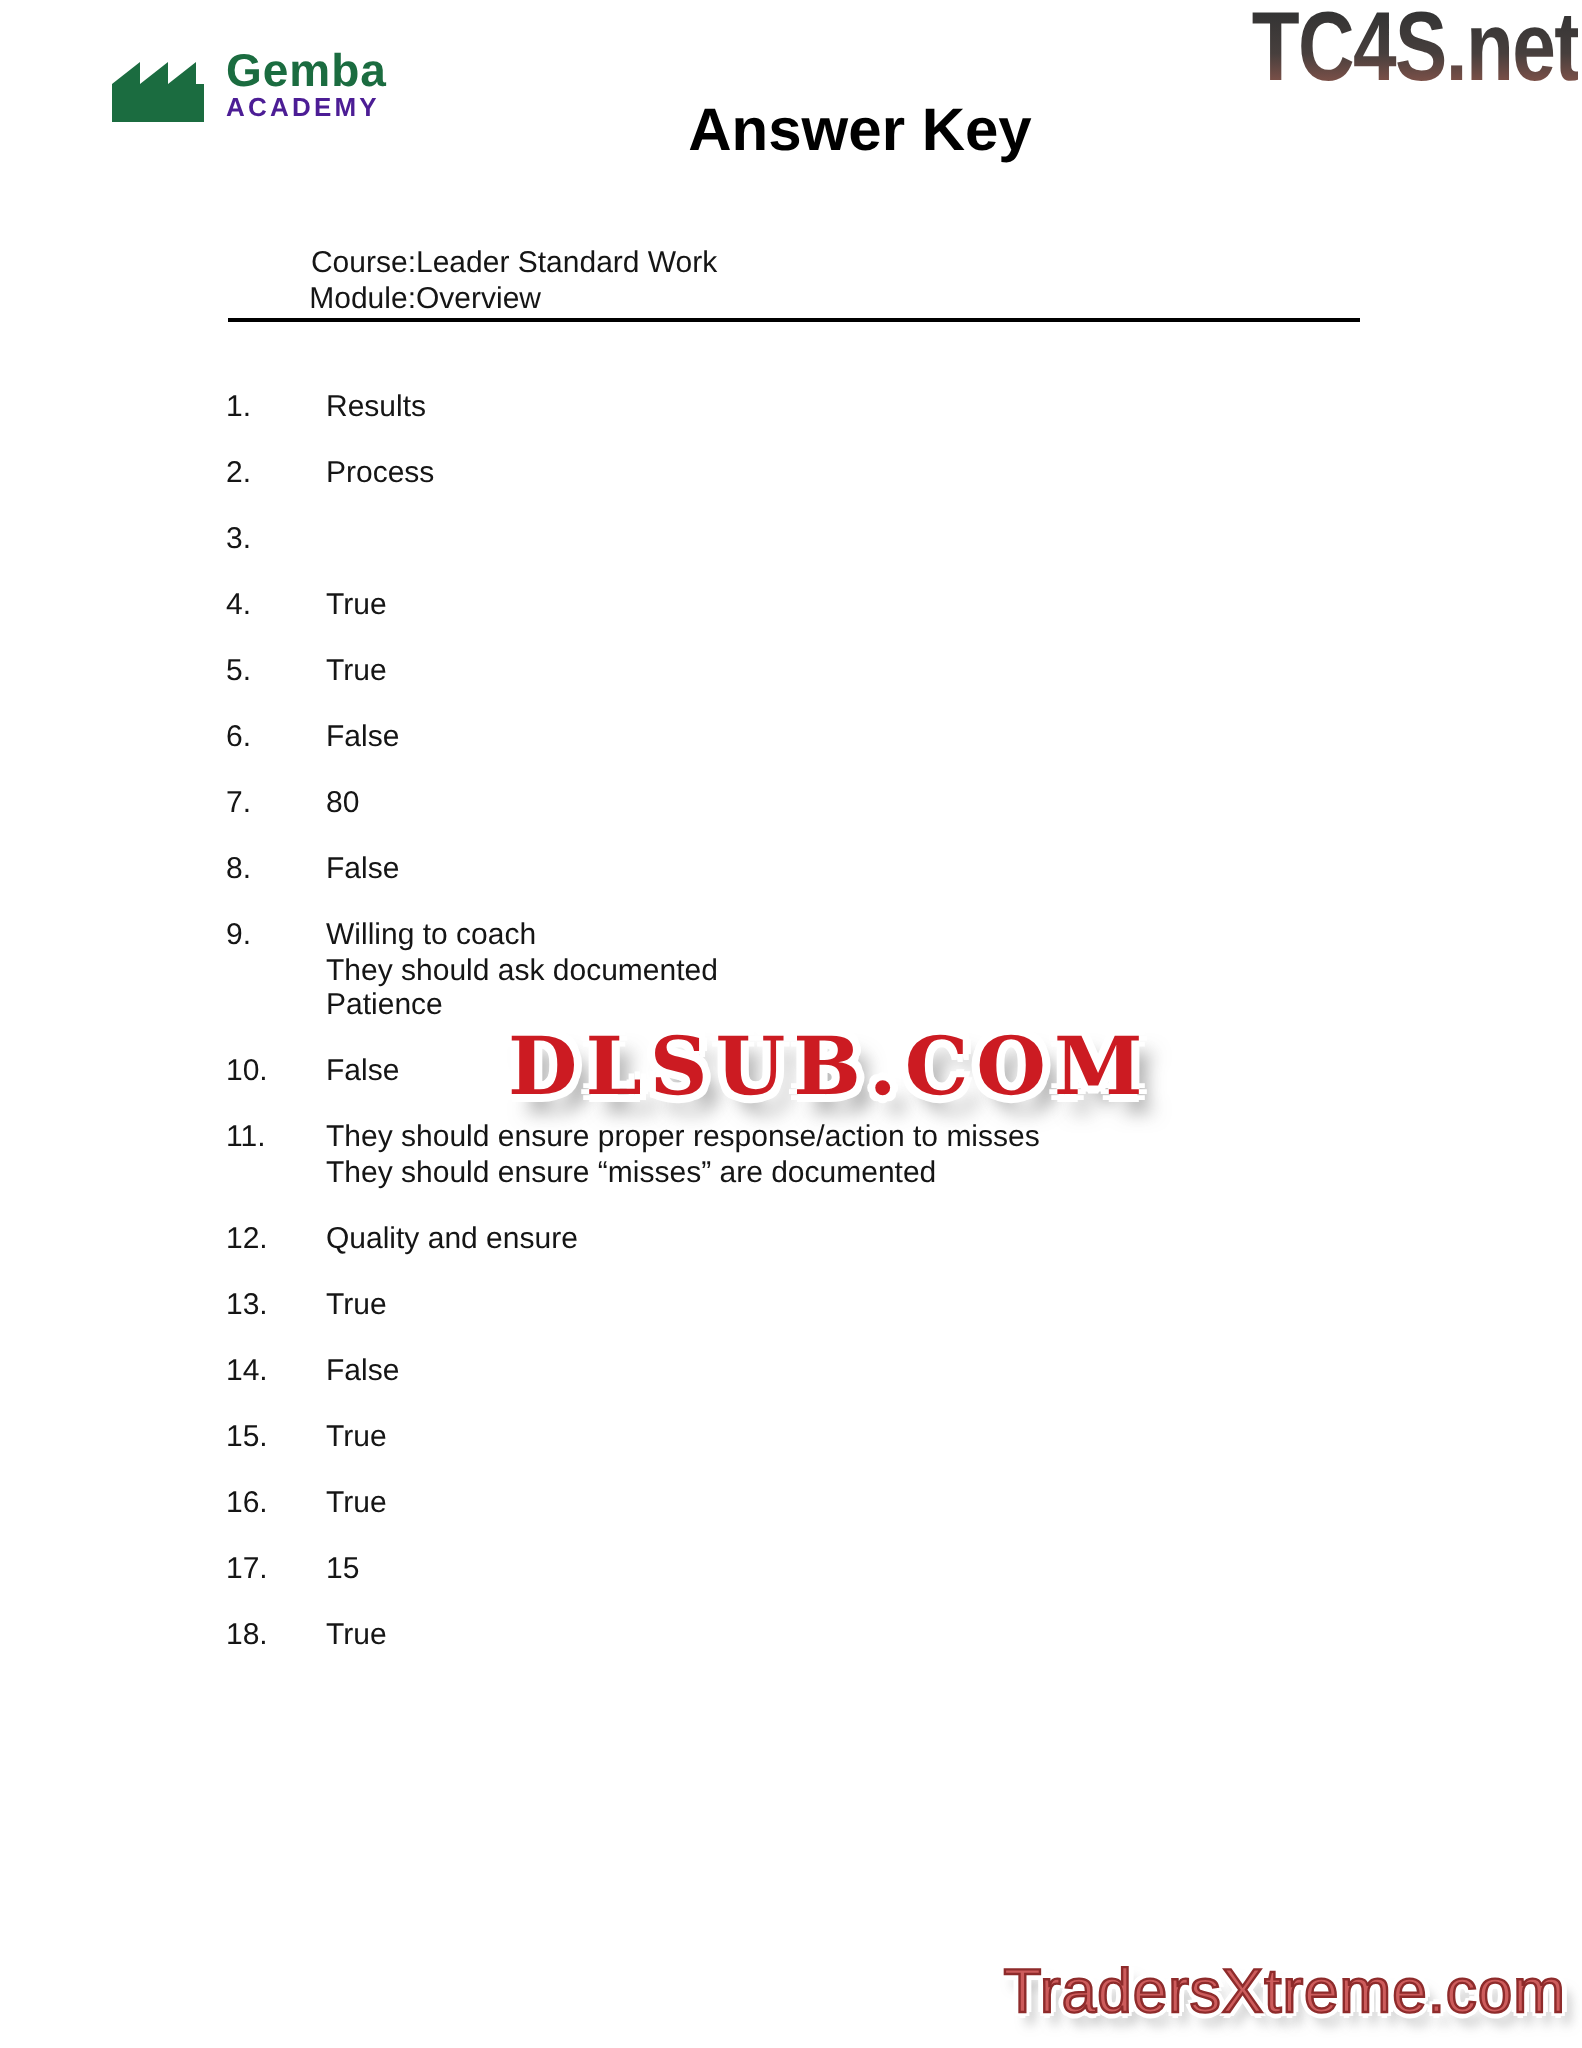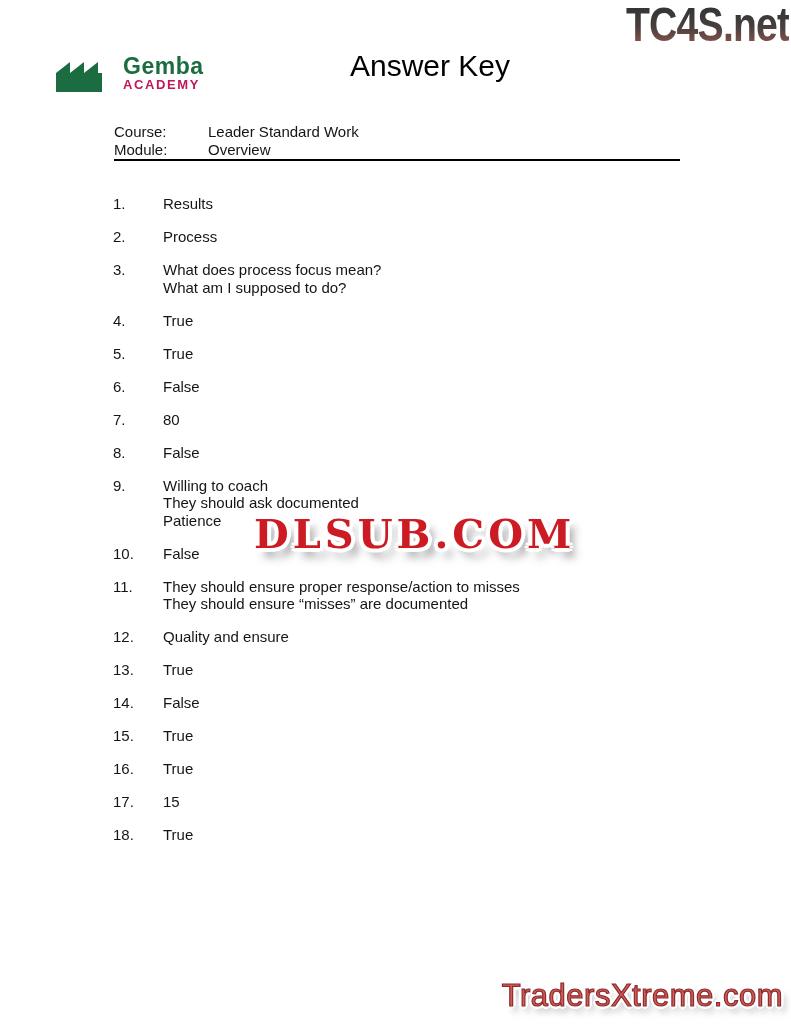--- a/index.html
+++ b/index.html
@@ -29,63 +29,64 @@
     -webkit-background-clip: text;
     background-clip: text;
     color: transparent;
     white-space: nowrap;
   }
 
   
   .logo {
     position: absolute;
     left: 56px;
-    top: 56px;
+    top: 25px;
     display: flex;
     align-items: flex-start;
-    gap: 21px;
+    gap: 11px;
   }
   .logo svg { display: block; margin-top: 2px; }
   .logo-text { display: flex; flex-direction: column; }
   .logo-word {
     font-size: 23px;
     font-weight: bold;
     color: #1b6c40;
     line-height: 21px;
     letter-spacing: 0.5px;
   }
   .logo-subword {
     font-size: 13px;
     font-weight: bold;
-    color: #be185d;
+    color: #4c1d95;
     letter-spacing: 1.6px;
     line-height: 13px;
     margin-top: 1px;
   }
 
   
   .title {
     position: absolute;
     top: 49px;
     left: 430px;
     transform: translateX(-50%);
     font-size: 30px;
-    font-weight: normal;
+    font-weight: bold;
     color: #000000;
     white-space: nowrap;
   }
 
   
   .meta {
     position: absolute;
     left: 114px;
     top: 123px;
     width: 566px;
     font-size: 15px;
     color: #151515;
+    text-align: right;
   }
   .meta-row { display: flex; line-height: 17.5px; }
   .meta-label { width: 94px; flex: none; }
   .rule { height: 2px; background: #000000; margin-top: 1px; }
 
   
   .answers {
     position: absolute;
     left: 113px;
     top: 195px;
@@ -180,24 +181,20 @@
         </div>
       </div>
       <div class="answer-item">
         <div class="answer-number">2.</div>
         <div class="answer-lines">
           <div class="answer-line">Process</div>
         </div>
       </div>
       <div class="answer-item">
         <div class="answer-number">3.</div>
-        <div class="answer-lines">
-          <div class="answer-line">What does process focus mean?</div>
-          <div class="answer-line">What am I supposed to do?</div>
-        </div>
       </div>
       <div class="answer-item">
         <div class="answer-number">4.</div>
         <div class="answer-lines">
           <div class="answer-line">True</div>
         </div>
       </div>
       <div class="answer-item">
         <div class="answer-number">5.</div>
         <div class="answer-lines">

